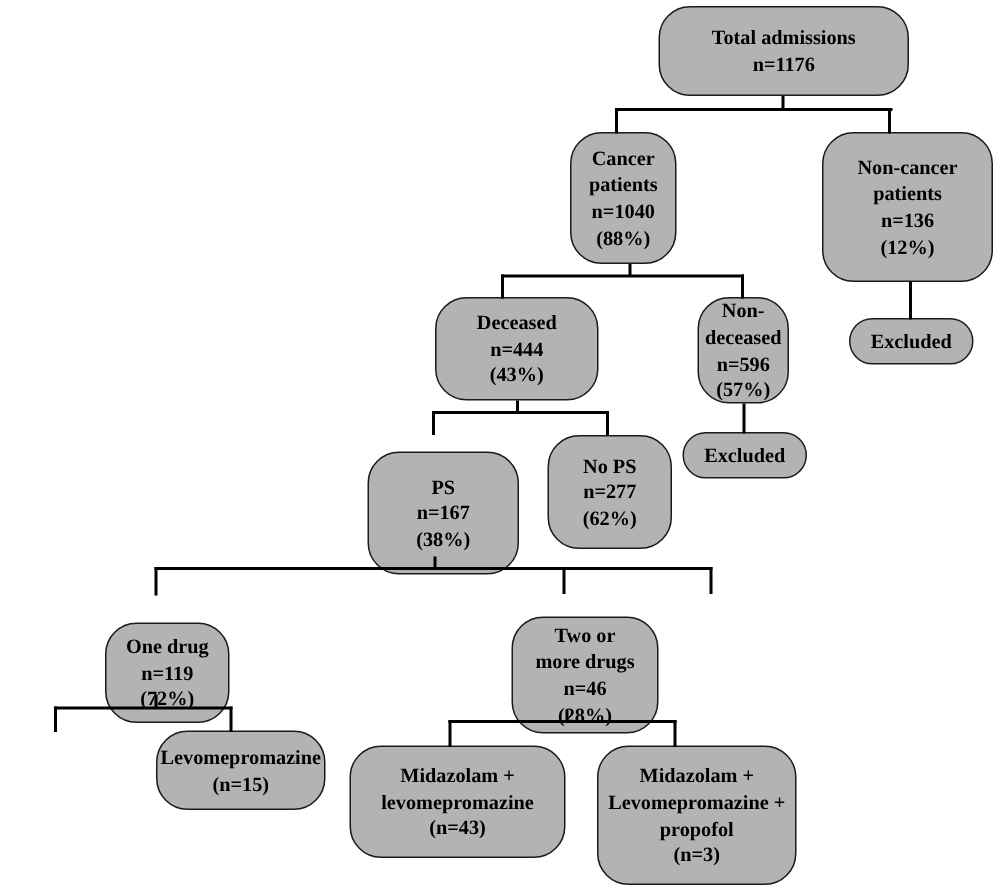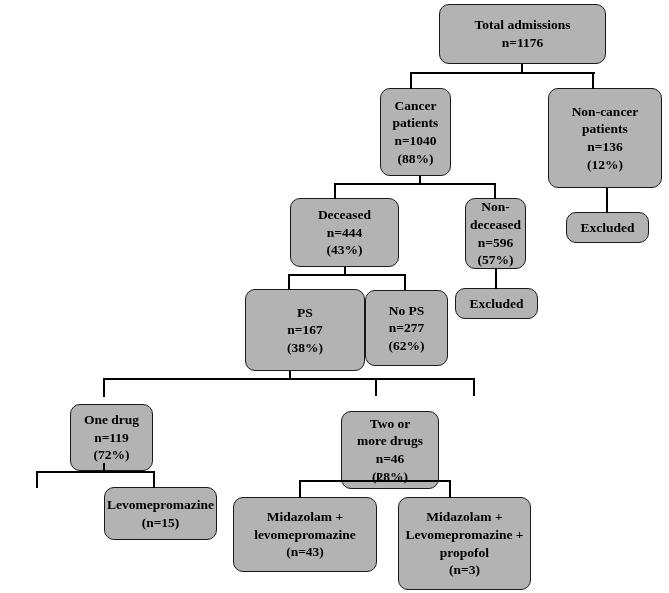--- a/index.html
+++ b/index.html
@@ -8,21 +8,21 @@
     background:#ffffff;
     font-family:"Liberation Serif","DejaVu Serif",serif;
     overflow:hidden;
   }
   #flow{position:relative;width:669px;height:593px;}
 
   .node{
     position:absolute;
     background:#b3b3b3;
     border:1.6px solid #1a1a1a;
-    border-radius:10px;
+    border-radius:21px;
     box-sizing:border-box;
     display:flex;
     flex-direction:column;
     align-items:center;
     justify-content:center;
     text-align:center;
     color:#000;
     font-weight:bold;
     font-size:13.5px;
     line-height:1.30;
@@ -72,33 +72,33 @@
     <span class="ln">Non-</span>
     <span class="ln">deceased</span>
     <span class="ln">n=596</span>
     <span class="ln">(57%)</span>
   </div>
 
   <div class="node" style="left:455px;top:288px;width:83px;height:31px;">
     <span class="ln">Excluded</span>
   </div>
 
-  <div class="node" style="left:245px;top:289px;width:120px;height:82px;">
+  <div class="node" style="left:245px;top:301px;width:101px;height:82px;">
     <span class="ln">PS</span>
     <span class="ln">n=167</span>
     <span class="ln">(38%)</span>
   </div>
 
   <div class="node" style="left:365px;top:290px;width:83px;height:76px;">
     <span class="ln">No PS</span>
     <span class="ln">n=277</span>
     <span class="ln">(62%)</span>
   </div>
 
-  <div class="node" style="left:70px;top:404px;width:83px;height:67px;">
+  <div class="node" style="left:70px;top:415px;width:83px;height:67px;">
     <span class="ln">One drug</span>
     <span class="ln">n=119</span>
     <span class="ln">(72%)</span>
   </div>
 
   <div class="node" style="left:341px;top:395px;width:98px;height:78px;margin-top:16px;">
     <span class="ln">Two or</span>
     <span class="ln">more drugs</span>
     <span class="ln">n=46</span>
     <span class="ln">(28%)</span>

